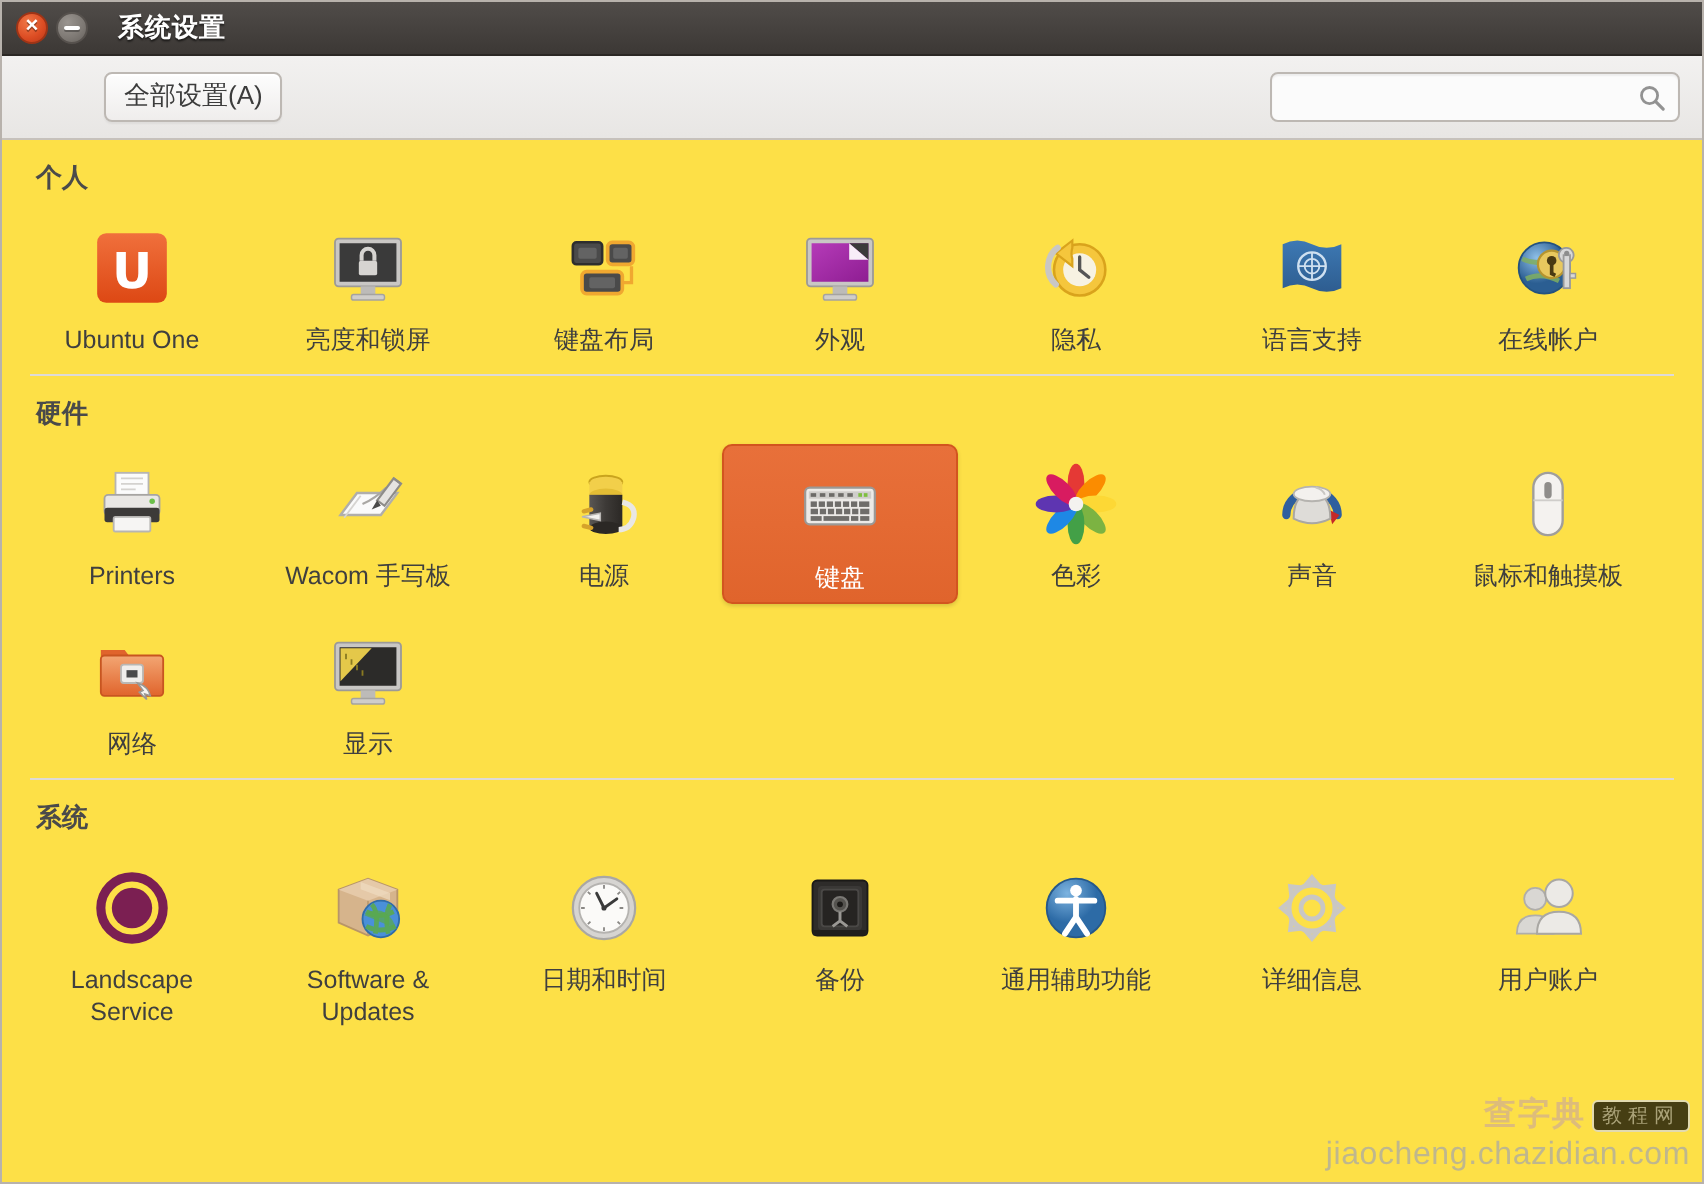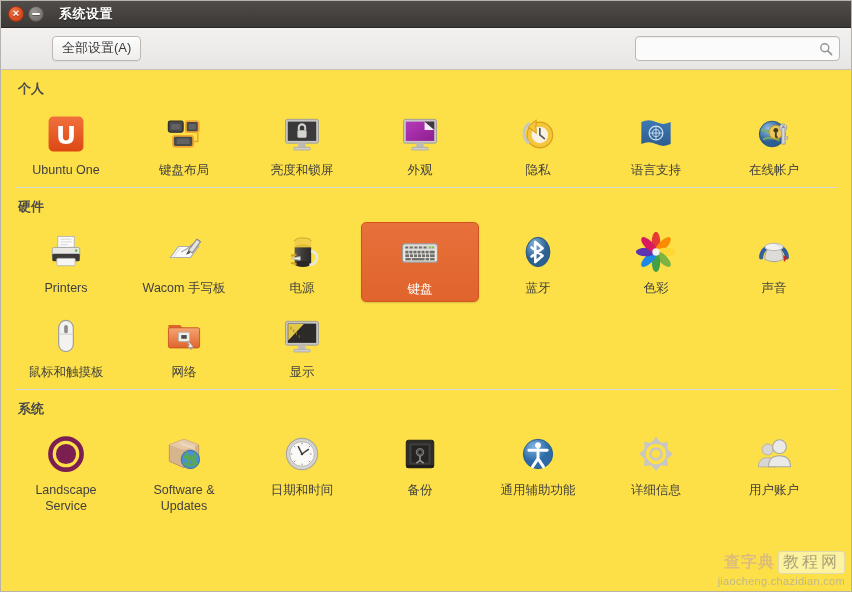--- a/index.html
+++ b/index.html
@@ -217,30 +217,30 @@
     gap: 3px;
   }
   .wm-a {
     font-size: 16px;
     color: #c7a3a3;
     font-weight: bold;
     letter-spacing: 1px;
     opacity: .8;
   }
   .wm-b {
-    font-size: 16px;
+    font-size: 10px;
     color: #8a8a8a;
-    background: #fef9c3;
+    background: #000000;
     border: 1px solid #d8d8d8;
     border-radius: 3px;
     padding: 0 4px;
     letter-spacing: 3px;
   }
   .wm-url {
-    font-size: 11px;
+    font-size: 16px;
     color: #a8a8a8;
     letter-spacing: .3px;
     margin-top: 1px;
     margin-left: 35px;
   }
 </style>
 </head>
 <body>
 
 <div class="window">
@@ -287,44 +287,44 @@
               <path d="M19 14 h5 v14 a3.5 3.5 0 0 0 7 0 V14 h-1.5" fill="none"></path>
               <text x="24" y="35" font-family="DejaVu Sans, sans-serif" font-size="27" font-weight="bold" fill="#ffffff" text-anchor="middle">U</text>
             </svg>
           </span>
           <span class="label">Ubuntu One</span>
         </div>
 
         <div class="tile">
           <span class="icon">
             <svg viewBox="0 0 48 48" width="44" height="44">
+              <rect x="6" y="8" width="36" height="26" rx="2" fill="#c9c7c4" stroke="#9c9a97" stroke-width="1"></rect>
+              <rect x="8.5" y="10.5" width="31" height="21" fill="#3a3a3a"></rect>
+              <rect x="20" y="34" width="8" height="5" fill="#bdbbb8"></rect>
+              <rect x="15" y="38.5" width="18" height="3" rx="1.2" fill="#cfcdca" stroke="#a5a3a0" stroke-width=".8"></rect>
+              <rect x="19" y="20" width="10" height="8" rx="1.2" fill="#d6d4d1"></rect>
+              <path d="M20.5 20 v-3 a3.5 3.5 0 0 1 7 0 v3" fill="none" stroke="#d6d4d1" stroke-width="2.2"></path>
+            </svg>
+          </span>
+          <span class="label">亮度和锁屏</span>
+        </div>
+
+        <div class="tile">
+          <span class="icon">
+            <svg viewBox="0 0 48 48" width="44" height="44">
               <rect x="7" y="10" width="16" height="12" rx="2" fill="#4a4a4a" stroke="#2e2e2e" stroke-width="1.4"></rect>
               <rect x="10" y="13" width="10" height="6" rx="1" fill="#636363"></rect>
               <rect x="26" y="10" width="14" height="12" rx="2.5" fill="#4a4a4a" stroke="#f0a830" stroke-width="2"></rect>
               <rect x="29" y="13" width="8" height="6" rx="1" fill="#636363"></rect>
               <rect x="12" y="26" width="22" height="12" rx="2.5" fill="#4a4a4a" stroke="#f0a830" stroke-width="2"></rect>
               <rect x="16" y="29" width="14" height="6" rx="1" fill="#636363"></rect>
               <path d="M34 32 h5 v-9" fill="none" stroke="#f0a830" stroke-width="1.8"></path>
             </svg>
           </span>
           <span class="label">键盘布局</span>
-        </div>
-
-        <div class="tile">
-          <span class="icon">
-            <svg viewBox="0 0 48 48" width="44" height="44">
-              <rect x="6" y="8" width="36" height="26" rx="2" fill="#c9c7c4" stroke="#9c9a97" stroke-width="1"></rect>
-              <rect x="8.5" y="10.5" width="31" height="21" fill="#3a3a3a"></rect>
-              <rect x="20" y="34" width="8" height="5" fill="#bdbbb8"></rect>
-              <rect x="15" y="38.5" width="18" height="3" rx="1.2" fill="#cfcdca" stroke="#a5a3a0" stroke-width=".8"></rect>
-              <rect x="19" y="20" width="10" height="8" rx="1.2" fill="#d6d4d1"></rect>
-              <path d="M20.5 20 v-3 a3.5 3.5 0 0 1 7 0 v3" fill="none" stroke="#d6d4d1" stroke-width="2.2"></path>
-            </svg>
-          </span>
-          <span class="label">亮度和锁屏</span>
         </div>
 
         <div class="tile">
           <span class="icon">
             <svg viewBox="0 0 48 48" width="44" height="44">
               <defs>
                   <linearGradient id="apg" x1="0" y1="0" x2="1" y2="1">
                 <stop offset="0" stop-color="#b53bb8"></stop>
                     <stop offset="1" stop-color="#8e1d92"></stop>
                   </linearGradient>
@@ -487,35 +487,20 @@
                 <rect x="8" y="29.5" width="6" height="2.6"></rect>
                   <rect x="15" y="29.5" width="14" height="2.6"></rect>
                 <rect x="30" y="29.5" width="4" height="2.6"></rect>
                   <rect x="35" y="29.5" width="5" height="2.6"></rect>
               </g>
             </svg>
           </span>
           <span class="label">键盘</span>
         </div>
 
-        <div class="tile">
-          <span class="icon">
-            <svg viewBox="0 0 48 48" width="44" height="44">
-              <defs>
-                  <radialGradient id="btg" cx="35%" cy="25%">
-                <stop offset="0" stop-color="#86b6dd"></stop>
-                    <stop offset="1" stop-color="#2d6193"></stop>
-                  </radialGradient>
-                </defs>
-              <ellipse cx="24" cy="24" rx="13" ry="16" fill="url(#btg)" stroke="#27557f" stroke-width="1"></ellipse>
-              <path d="M21 13 l8 7 l-12 9 M21 35 l8 -7 l-12 -9 M21 13 v22" fill="none" stroke="#ffffff" stroke-width="2.8" stroke-linejoin="round" stroke-linecap="round"></path>
-            </svg>
-          </span>
-          <span class="label">蓝牙</span>
-        </div>
 
         <div class="tile">
           <span class="icon">
             <svg viewBox="0 0 48 48" width="44" height="44">
               <g transform="translate(24,24)">
                 <g fill="#e53935">
                     <ellipse cx="0" cy="-11" rx="4.6" ry="11"></ellipse>
                   </g>
                 <g transform="rotate(45)" fill="#fb8c00">
                     <ellipse cx="0" cy="-11" rx="4.6" ry="11"></ellipse>

